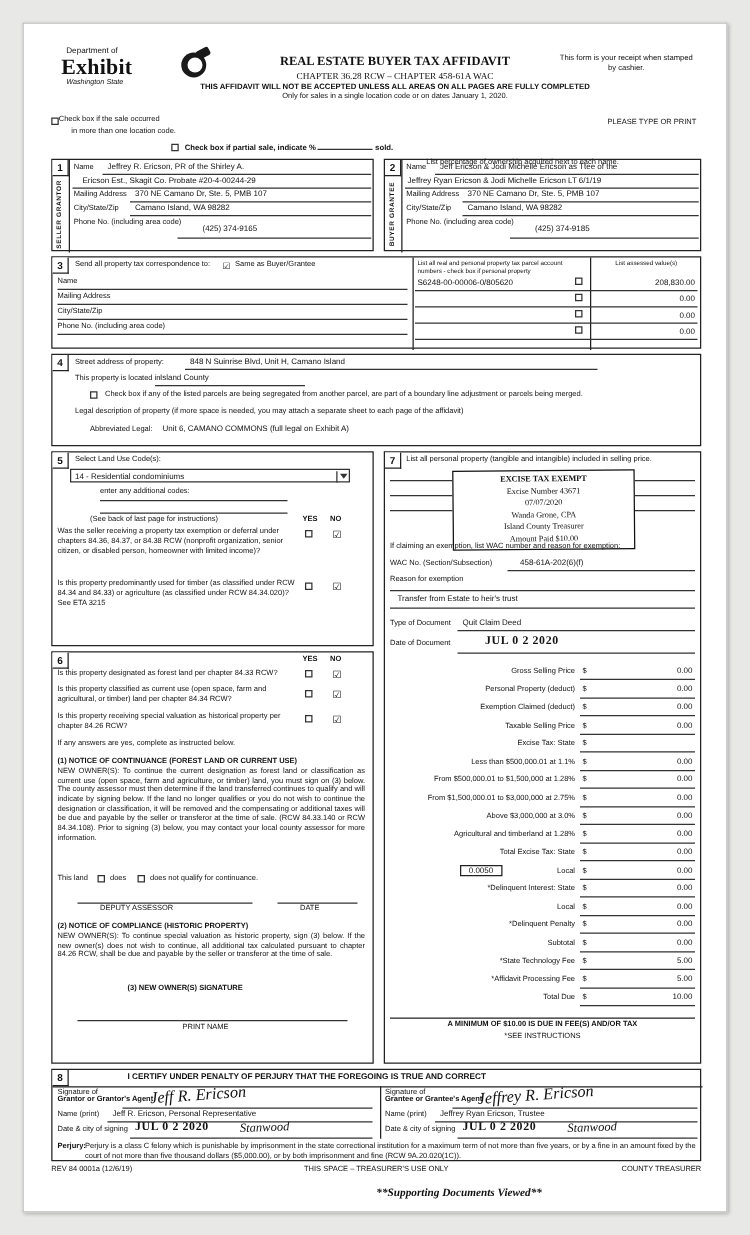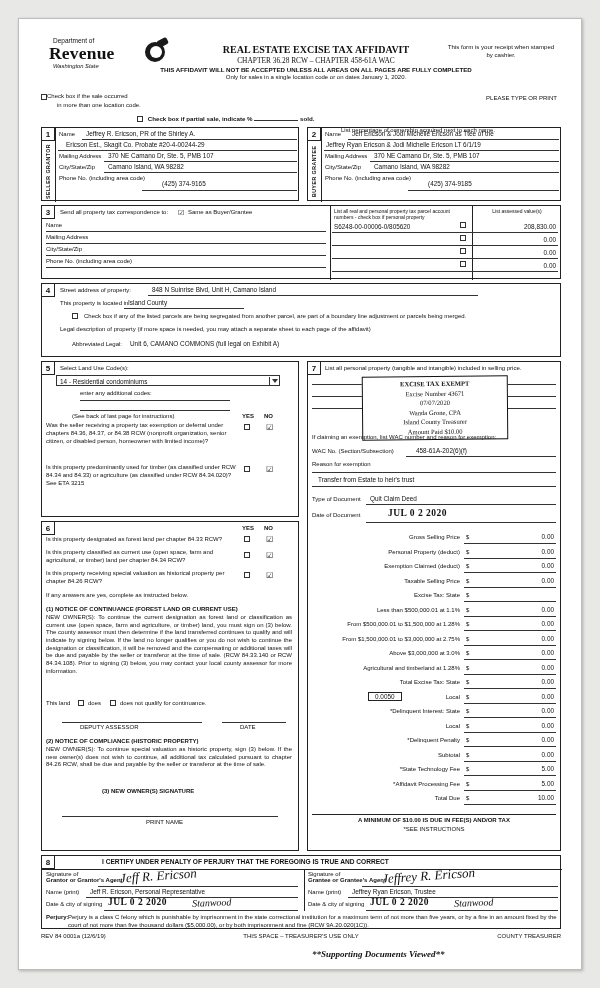--- a/index.html
+++ b/index.html
@@ -87,39 +87,39 @@
     font-weight: bold; font-size: 9.5px; letter-spacing: .5px;
   }
   .sig {
     position: absolute; font-family: "Liberation Serif", serif;
     font-style: italic; font-size: 13px; color: #111; transform: rotate(-4deg);
     white-space: nowrap;
   }
   .sigsm { font-size: 10px; }
   .supporting {
     position: absolute; right: 12px; top: 936px; font-family: "Liberation Serif", serif;
-    font-style: italic; font-weight: bold; font-size: 9px; margin-left: 11px;
+    font-style: italic; font-weight: bold; font-size: 9px;
   }
   .tiny { font-size: 5px; }
   .b { font-weight: bold; }
   .ctr { text-align: center; }
   .rt { text-align: right; }
 </style>
 </head>
 <body>
 
 <div class="page">
 <div class="inner">
 
   <div class="hdr">
     <div class="dept">Department of</div>
-    <div class="rev">Revenue</div>
+    <div class="rev">Exhibit</div>
     <div class="wash">Washington State</div>
     <div class="swoosh"></div>
-    <div class="title1">REAL ESTATE EXCISE TAX AFFIDAVIT</div>
+    <div class="title1">REAL ESTATE BUYER TAX AFFIDAVIT</div>
     <div class="title2">CHAPTER 36.28 RCW – CHAPTER 458-61A WAC</div>
     <div class="title3">THIS AFFIDAVIT WILL NOT BE ACCEPTED UNLESS ALL AREAS ON ALL PAGES ARE FULLY COMPLETED</div>
     <div class="title4">Only for sales in a single location code or on dates January 1, 2020.</div>
     <div class="receipt">This form is your receipt when stamped by cashier.</div>
   </div>
 
   <div style="position:relative;height:44px;">
     <span class="cb" style="position:absolute;left:0;top:1px;"></span>
     <div class="l1">Check box if the sale occurred</div>
     <div class="l2">in more than one location code.</div>

